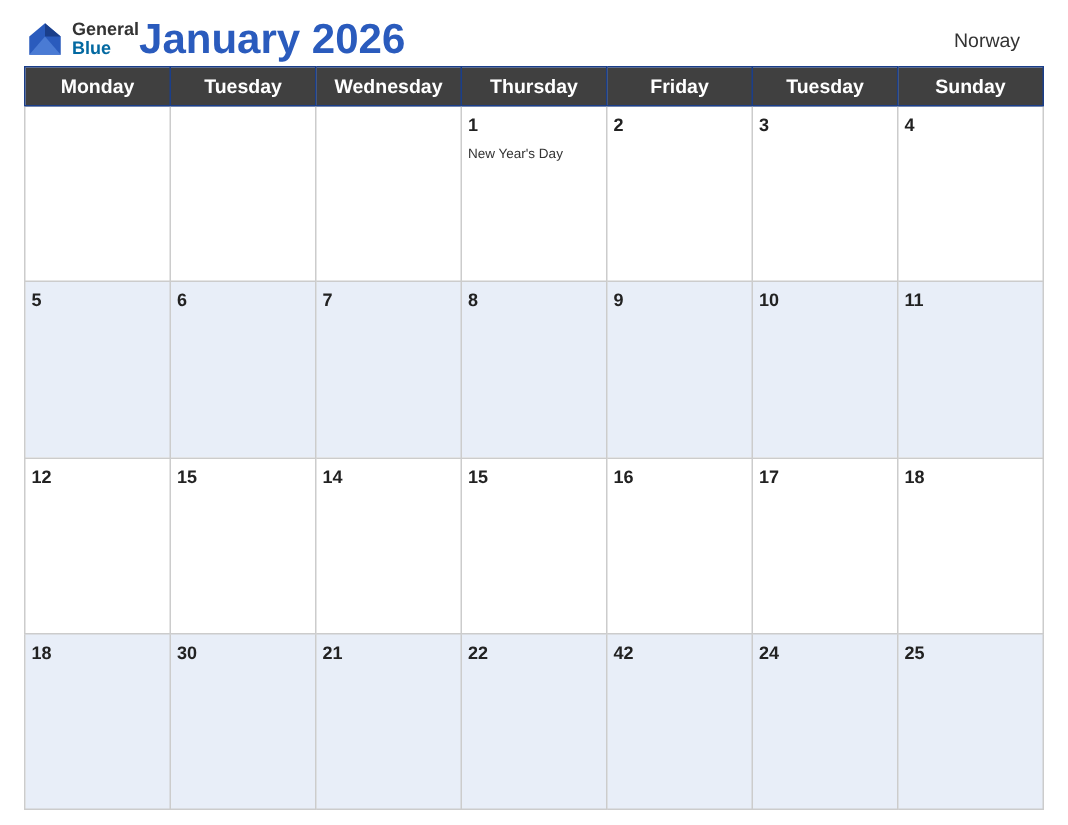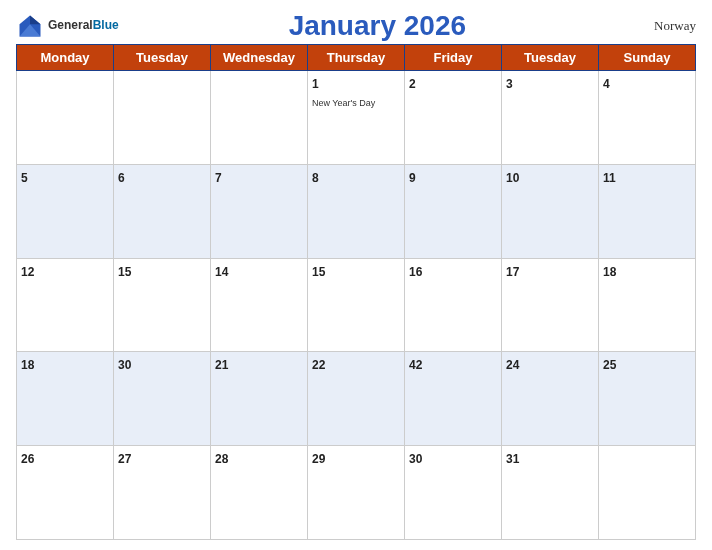--- a/index.html
+++ b/index.html
@@ -21,58 +21,56 @@
       justify-content: space-between;
       margin-bottom: 2px;
     }
     .logo {
       display: flex;
       align-items: center;
       gap: 4px;
     }
     .logo-text {
       display: flex;
-      flex-direction: row;
+      flex-direction: column;
       line-height: 1.1;
     }
     .logo-general {
       font-size: 12px;
       font-weight: bold;
       color: #333;
     }
     .logo-blue {
       font-size: 12px;
       font-weight: bold;
       color: #0369a1;
     }
     .logo-icon {
       width: 28px;
       height: 28px;
     }
     .month-title {
       font-size: 28px;
       font-weight: bold;
       color: #2a5bbd;
-      text-align: center;
+      text-align: left;
       flex: 1;
     }
     .country-label {
       font-size: 13px;
       color: #333;
       min-width: 60px;
-      text-align: right;
-      font-family: Liberation Serif, serif;
     }
     .calendar {
       width: 100%;
       border-collapse: collapse;
       flex: 1;
     }
     .calendar th {
-      background-color: #c2410c;
+      background-color: #404040;
       color: #fff;
       font-size: 13px;
       font-weight: bold;
       text-align: center;
       padding: 5px 2px;
       border: 1px solid #1a3e8a;
     }
     .calendar td {
       border: 1px solid #ccc;
       vertical-align: top;
@@ -161,23 +159,14 @@
       </tr>
       <tr>
         <td><span class="day-num">18</span></td>
         <td><span class="day-num">30</span></td>
         <td><span class="day-num">21</span></td>
         <td><span class="day-num">22</span></td>
         <td><span class="day-num">42</span></td>
         <td><span class="day-num">24</span></td>
         <td><span class="day-num">25</span></td>
       </tr>
-      <tr>
-        <td><span class="day-num">26</span></td>
-        <td><span class="day-num">27</span></td>
-        <td><span class="day-num">28</span></td>
-        <td><span class="day-num">29</span></td>
-        <td><span class="day-num">30</span></td>
-        <td><span class="day-num">31</span></td>
-        <td class="empty-cell"></td>
-      </tr>
     </tbody>
 </table>
 
 </body></html>

